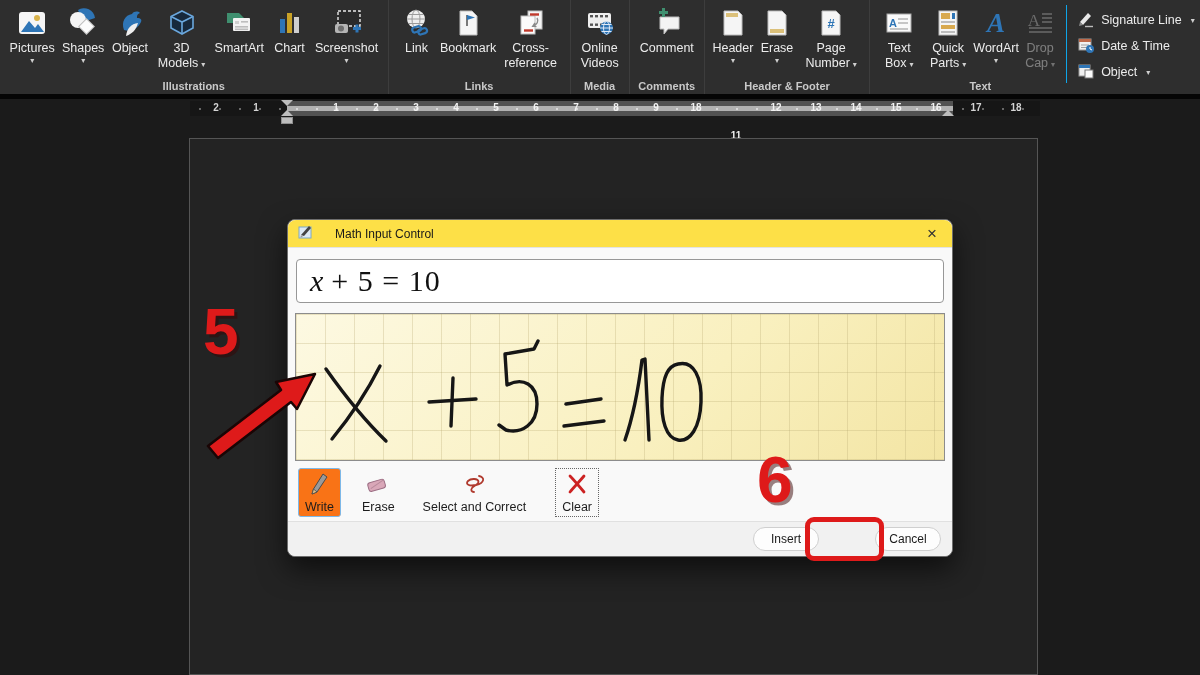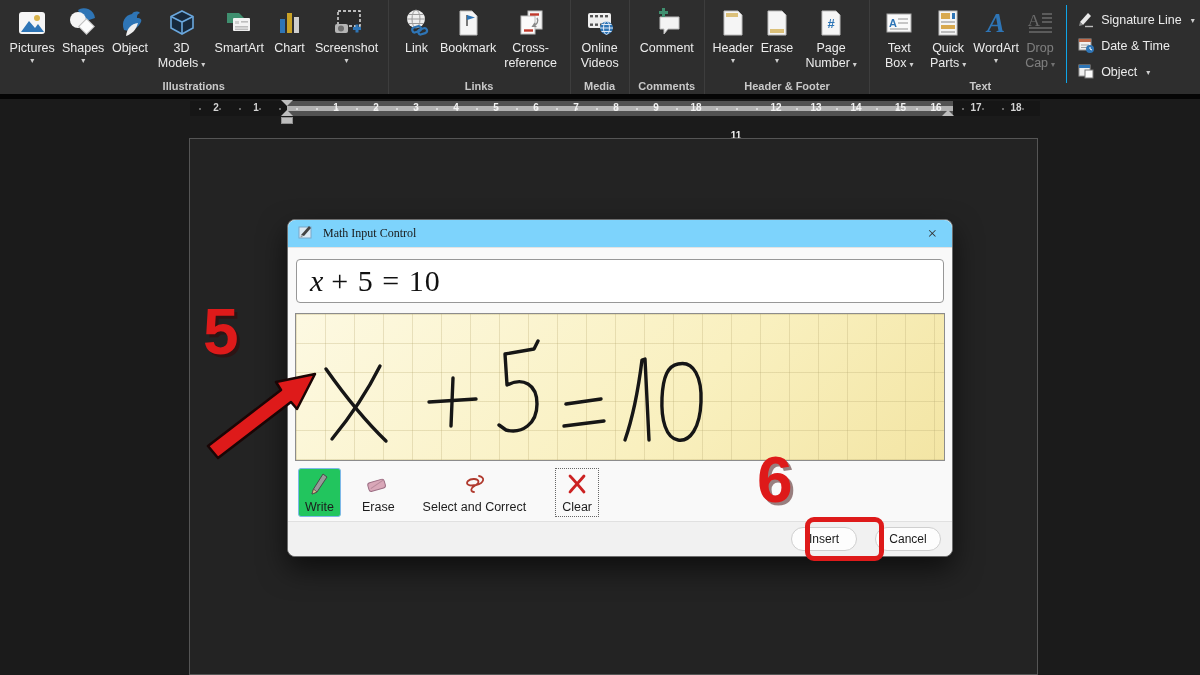--- a/index.html
+++ b/index.html
@@ -39,39 +39,39 @@
   .rnum { position:absolute; top:1px; width:20px; margin-left:-10px; text-align:center; font-size:10px; font-weight:bold; color:#f2f2f2; }
   .rnum.dim { color:#d4d4d4; }
   .tri-down { position:absolute; width:0; height:0; border-left:6px solid transparent; border-right:6px solid transparent; border-top:6px solid #bdbdbd; }
   .tri-up { position:absolute; width:0; height:0; border-left:6px solid transparent; border-right:6px solid transparent; border-bottom:6px solid #bdbdbd; }
   .indent-box { position:absolute; width:12px; height:7px; background:#bdbdbd; border:1px solid #8e8e8e; }
 
   .page { position:absolute; left:189px; top:39px; width:849px; height:537px; background:#232323; border:1px solid #555; }
 
   
   .dialog { position:absolute; left:287px; top:120px; width:666px; height:338px; background:#f9f9f9; border:1px solid #6e6e6e; border-radius:8px; box-shadow:0 12px 28px rgba(0,0,0,.6); z-index:10; }
-  .dlg-titlebar { height:28px; background:#7dd3fc; border-radius:8px 8px 0 0; border-bottom:1px solid #e3e3e3; display:flex; align-items:center; gap:8px; padding:0 12px 0 10px;font-family:Liberation Serif, serif; }
+  .dlg-titlebar { height:28px; background:#fde047; border-radius:8px 8px 0 0; border-bottom:1px solid #e3e3e3; display:flex; align-items:center; gap:20px; padding:0 12px 0 10px; }
   .dlg-title { font-size:12px; color:#191919; }
   .dlg-close { margin-left:auto; font-size:17px; color:#333; line-height:1; cursor:default; padding:0 3px; }
   .preview-box { margin:11px 8px 0 8px; height:44px; background:#fff; border:1px solid #979797; border-radius:4px; display:flex; align-items:center; padding-left:13px; }
   .math-var { font-family:"Liberation Serif", serif; font-style:italic; font-size:30px; color:#111; }
   .math-rest { font-family:"Liberation Serif", serif; font-size:30px; color:#111; margin-left:8px; letter-spacing:1px; }
   .write-area { position:relative; margin:10px 7px 0 7px; height:148px; border:1px solid #8c8c8c;
      background-image:
        linear-gradient(rgba(185,170,115,.30) 1px, transparent 1px),
        linear-gradient(90deg, rgba(185,170,115,.30) 1px, transparent 1px),
        linear-gradient(135deg, #fdf9e2 0%, #f9f0bf 60%, #f3e5a4 100%);
      background-size:29px 29px, 29px 29px, 100% 100%; }
   .write-area svg { position:absolute; left:0; top:0; }
   .tool-row { display:flex; align-items:flex-end; gap:14px; padding:7px 0 6px 10px; }
   .tool { display:flex; flex-direction:column; align-items:center; gap:1px; font-size:12.5px; color:#1c1c1c; padding:3px 6px 2px 6px; border:1px solid transparent; border-radius:3px; }
-  .tool.selected { background:#22c55e; border-color:#7db8e8; }
+  .tool.selected { background:#f97316; border-color:#7db8e8; }
   .tool.focused { border:1px dotted #666; border-radius:0;margin-left:8px; }
   .dlg-footer { position:absolute; left:0; bottom:0; width:100%; height:35px; background:#f1f1f1; border-top:1px solid #e0e0e0; border-radius:0 0 8px 8px; display:flex; align-items:center; justify-content:flex-end; gap:18px; padding-right:11px; }
-  .dlg-btn { min-width:66px; height:24px; background:#fdfdfd; border:1px solid #cfcfcf; border-radius:12px; font-size:12px; color:#1a1a1a; font-family:"Liberation Sans",sans-serif; }
+  .dlg-btn { min-width:66px; height:24px; background:#fdfdfd; border:1px solid #cfcfcf; border-radius:12px; font-size:12px; color:#1a1a1a; font-family:"Liberation Sans",sans-serif;margin-left:38px; }
 
   
   .annot { position:absolute; z-index:50; pointer-events:none; }
   .annot-num { font-size:64px; font-weight:bold; color:#de1a1a; text-shadow:3px 3px 0 rgba(55,5,5,.5); font-family:"Liberation Sans",sans-serif; }
   .annot-rect { position:absolute; left:805px; top:517px; width:79px; height:44px; border:5px solid #de1a1a; border-radius:9px; z-index:60; pointer-events:none; }
 </style>
 </head>
 <body>
 
 <div id="screen">
@@ -363,21 +363,21 @@
       <span class="rnum" style="left:306px;">5</span>
       <span class="rnum" style="left:346px;">6</span>
       <span class="rnum" style="left:386px;">7</span>
       <span class="rnum" style="left:426px;">8</span>
       <span class="rnum" style="left:466px;">9</span>
       <span class="rnum" style="left:506px;">18</span>
       <span class="rnum" style="left:546px;margin-top:28px;">11</span>
       <span class="rnum" style="left:586px;">12</span>
       <span class="rnum" style="left:626px;">13</span>
       <span class="rnum" style="left:666px;">14</span>
-      <span class="rnum" style="left:706px;text-align:right;">15</span>
+      <span class="rnum" style="left:706px;">15</span>
       <span class="rnum" style="left:746px;">16</span>
       <div class="ruler-seg seg-dark-r">
         <span class="rnum dim" style="left:23px;">17</span>
         <span class="rnum dim" style="left:63px;">18</span>
       </div>
       <div class="tri-down" style="left:91px; top:-1px;"></div>
       <div class="tri-up" style="left:91px; top:9px;"></div>
       <div class="indent-box" style="left:91px; top:16px;"></div>
       <div class="tri-up" style="left:752px; top:9px;"></div>
     </div>

